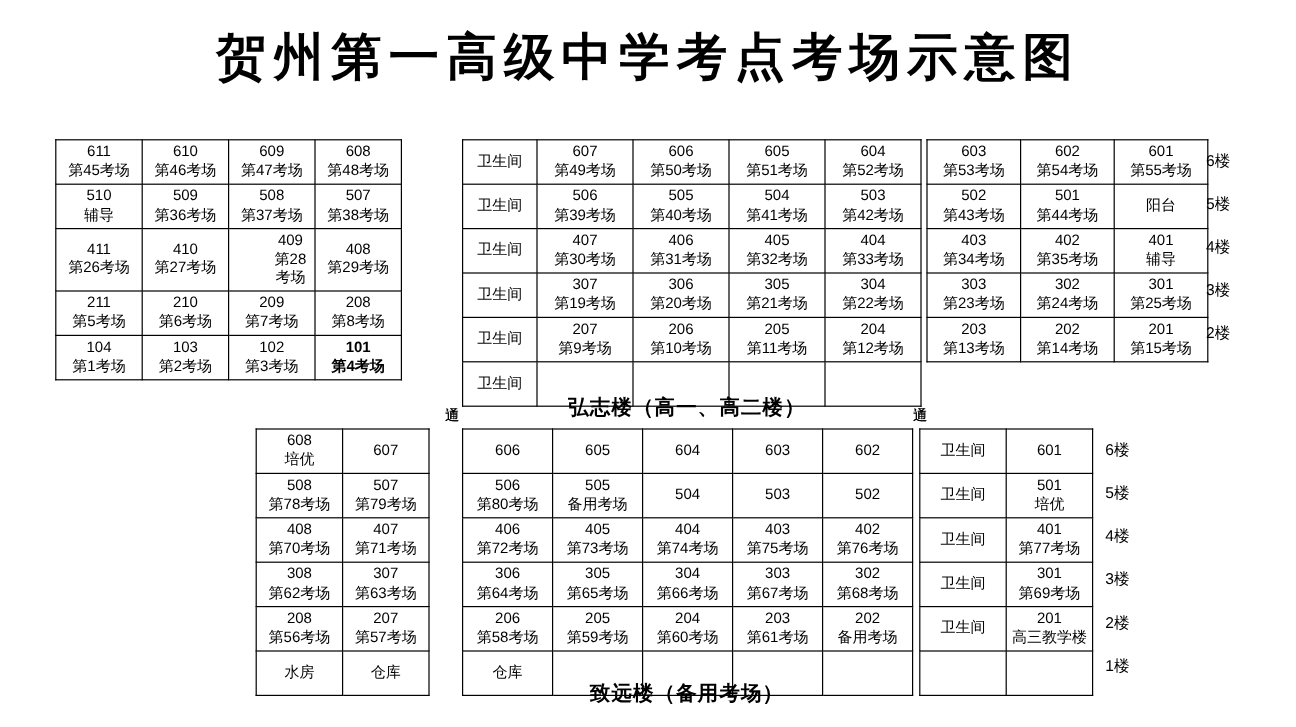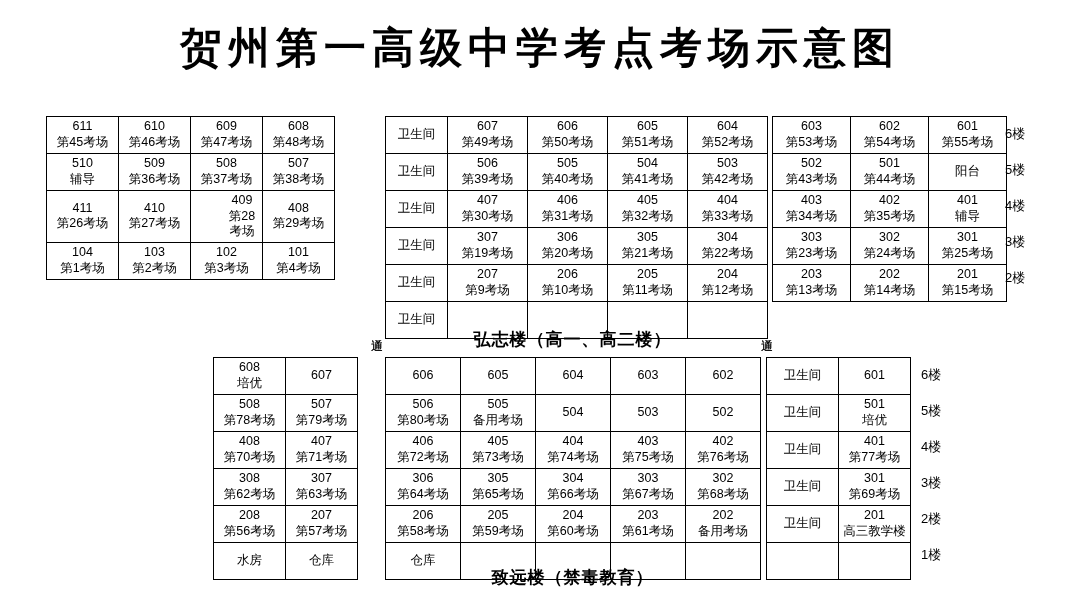--- a/index.html
+++ b/index.html
@@ -142,32 +142,50 @@
             <span class="cell-line1">409</span>
             <span class="cell-line2">第28考场</span>
           </td>
           <td style="height: 32px;">
             <span class="cell-line1">408</span>
             <span class="cell-line2">第29考场</span>
           </td>
         </tr>
         <tr>
           <td style="height: 32px;">
+            <span class="cell-line1">211</span>
+            <span class="cell-line2">第5考场</span>
+          </td>
+          <td style="height: 32px;">
+            <span class="cell-line1">210</span>
+            <span class="cell-line2">第6考场</span>
+          </td>
+          <td style="height: 32px;">
+            <span class="cell-line1">209</span>
+            <span class="cell-line2">第7考场</span>
+          </td>
+          <td style="height: 32px;">
+            <span class="cell-line1">208</span>
+            <span class="cell-line2">第8考场</span>
+          </td>
+        </tr>
+        <tr>
+          <td style="height: 32px;">
             <span class="cell-line1">104</span>
             <span class="cell-line2">第1考场</span>
           </td>
           <td style="height: 32px;">
             <span class="cell-line1">103</span>
             <span class="cell-line2">第2考场</span>
           </td>
           <td style="height: 32px; margin-top: 27px;">
             <span class="cell-line1">102</span>
             <span class="cell-line2">第3考场</span>
           </td>
-          <td style="height: 32px;">
+          <td style="height: 32px; font-weight: bold;">
             <span class="cell-line1">101</span>
             <span class="cell-line2">第4考场</span>
           </td>
         </tr>
       </tbody>
   </table>
 </div>
 
 <div class="passage" style="left:369px; top:320px;">
   <span style="writing-mode:vertical-rl; display:inline-block;">通道</span>
@@ -709,13 +727,13 @@
         <tr>
           <td style="height: 34px;">2楼</td>
         </tr>
         <tr>
           <td style="height: 34px;">1楼</td>
         </tr>
       </tbody>
   </table>
 </div>
 
-<div class="abs block-label" style="left:385px; top:566px; width:375px;">致远楼（禁毒教育）</div>
+<div class="abs block-label" style="left:385px; top:566px; width:375px;">致远楼（备用考场）</div>
 
 </body></html>

